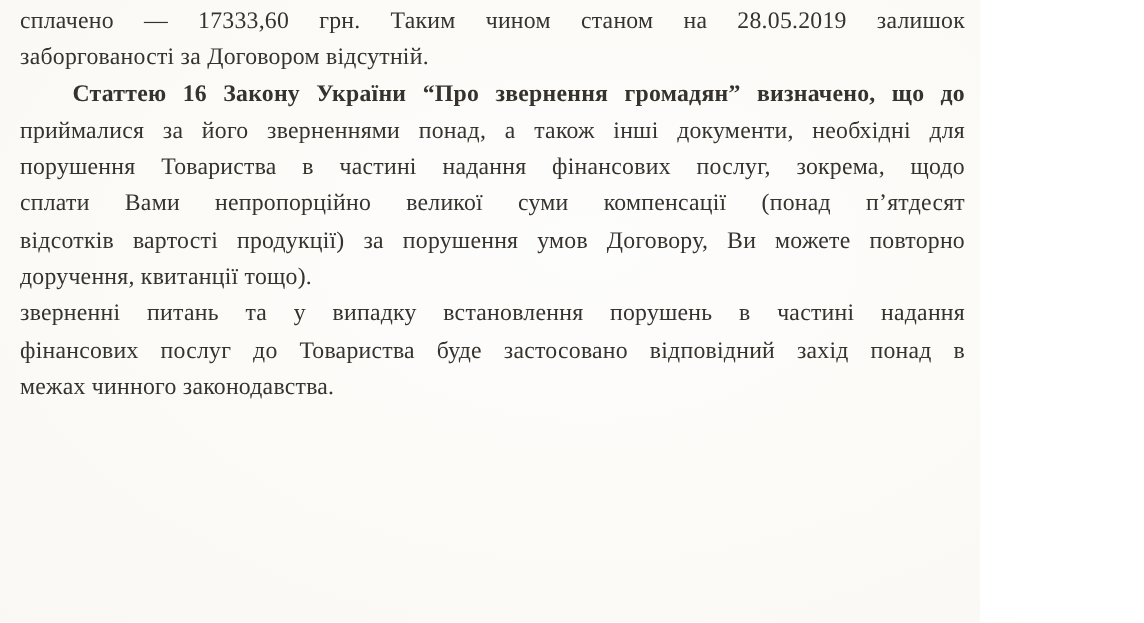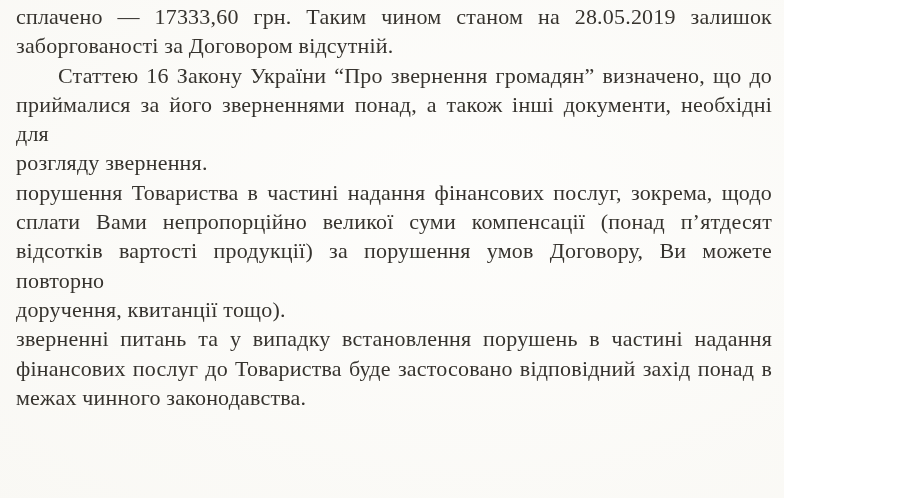--- a/index.html
+++ b/index.html
@@ -11,51 +11,51 @@
     position: relative;
     box-sizing: border-box;
     width: 784px;
     height: 498px;
     overflow: hidden;
     background:
       radial-gradient(ellipse at 60% 40%, rgba(255,255,255,0.6), rgba(246,245,241,0.35)),
       #fbfaf6;
     padding: 2px 12px 0 16px;
     font-family: "Liberation Serif", "DejaVu Serif", serif;
-    font-size: 22px;
+    font-size: 19px;
     line-height: 29.3px;
     color: #36332e;
     letter-spacing: 0.2px;
   }
   .line {
     margin: 0;
     text-align: justify;
     text-align-last: justify;
   }
   .line.end {
     text-align-last: left;
   }
   .line.indent {
     text-indent: 42px;
+    font-weight: bold;
   }
   .line.indent-lg {
     text-indent: 64px;
   }
 </style>
 </head>
 <body>
 
 <div class="page">
 
   <p class="line">сплачено — 17333,60 грн. Таким чином станом на 28.05.2019 залишок</p>
   <p class="line end">заборгованості за Договором відсутній.</p>
 
   <p class="line indent">Статтею 16 Закону України “Про звернення громадян” визначено, що до</p>
   <p class="line">приймалися за його зверненнями понад, а також інші документи, необхідні для</p>
-  <p class="line end">розгляду звернення.</p>
 
   <p class="line">порушення Товариства в частині надання фінансових послуг, зокрема, щодо</p>
   <p class="line">сплати Вами непропорційно великої суми компенсації (понад п’ятдесят</p>
   <p class="line">відсотків вартості продукції) за порушення умов Договору, Ви можете повторно</p>
   <p class="line end">доручення, квитанції тощо).</p>
 
   <p class="line">зверненні питань та у випадку встановлення порушень в частині надання</p>
   <p class="line">фінансових послуг до Товариства буде застосовано відповідний захід понад в</p>
   <p class="line end">межах чинного законодавства.</p>
 </div>

